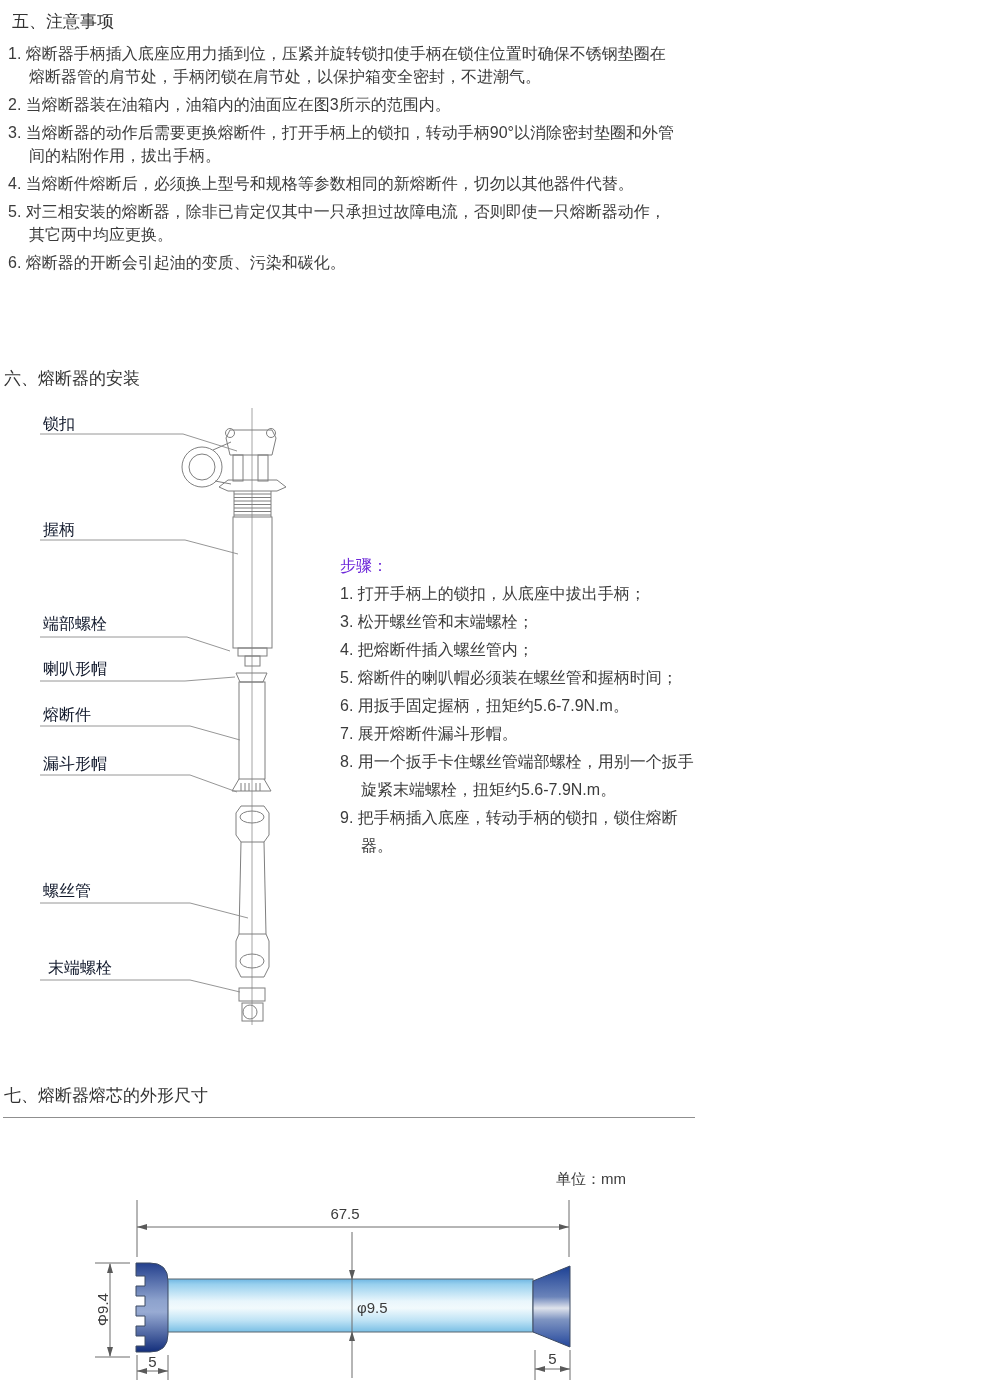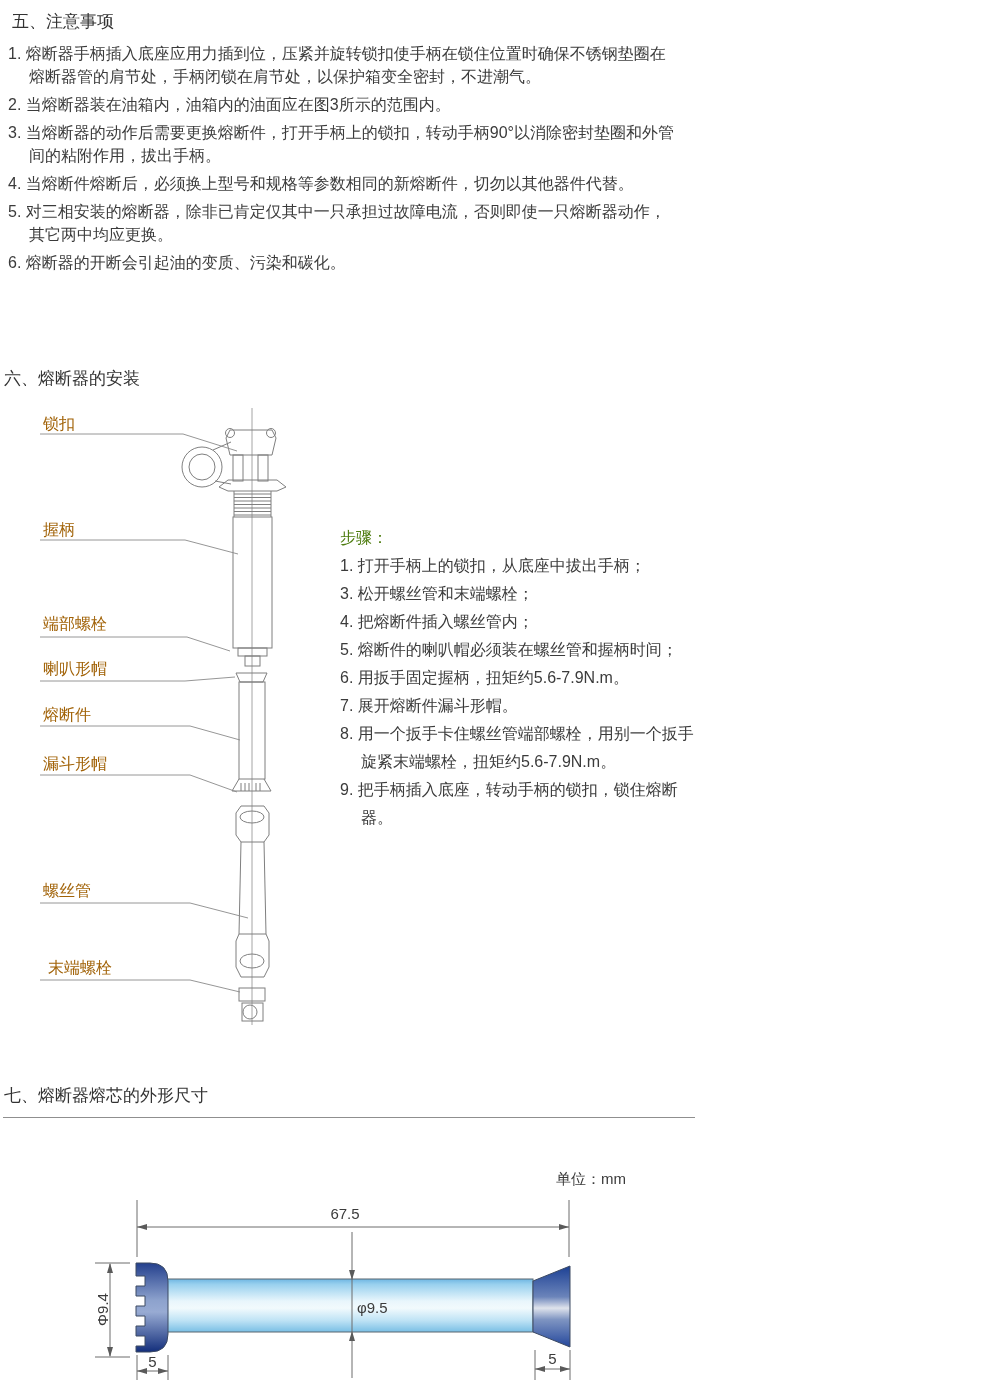--- a/index.html
+++ b/index.html
@@ -5,24 +5,24 @@
   html,body{margin:0;padding:0;}
   body{
     width:994px;height:1391px;position:relative;background:#ffffff;
     font-family:"Liberation Sans","DejaVu Sans",sans-serif;
     color:#3b3b3b;overflow:hidden;
   }
   .abs{position:absolute;}
   .sec-title{font-size:17px;font-weight:500;color:#333;white-space:nowrap;}
   .note-item{font-size:16px;line-height:23px;margin:0 0 5px 0;
     padding-left:21px;text-indent:-21px;color:#3b3b3b;}
-  .steps-heading{font-size:16px;line-height:28px;color:#4d7c0f;}
+  .steps-heading{font-size:16px;line-height:28px;color:#6d28d9;margin-top:28px;}
   .step-item{font-size:16px;line-height:28px;margin:0;
     padding-left:21px;text-indent:-21px;color:#3b3b3b;}
-  .part-label{font-size:16px;color:#a16207;white-space:nowrap;}
+  .part-label{font-size:16px;color:#0f172a;white-space:nowrap;}
   .dim-text{font-size:15px;color:#3b3b3b;white-space:nowrap;}
   .dim-center{text-align:center;}
   .rot90{transform:rotate(-90deg);transform-origin:center center;text-align:center;}
   .hr-line{height:1px;background:#8f8f8f;}
   svg{display:block;}
 </style>
 </head>
 <body>
 
 <svg class="abs" style="left:0;top:0;" width="994" height="1391" viewBox="0 0 994 1391">

